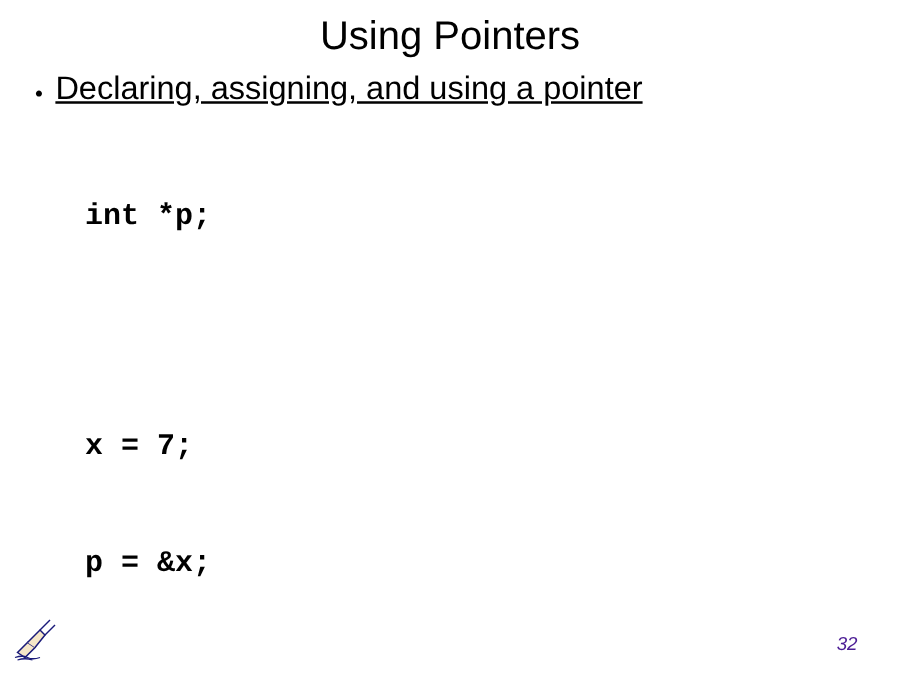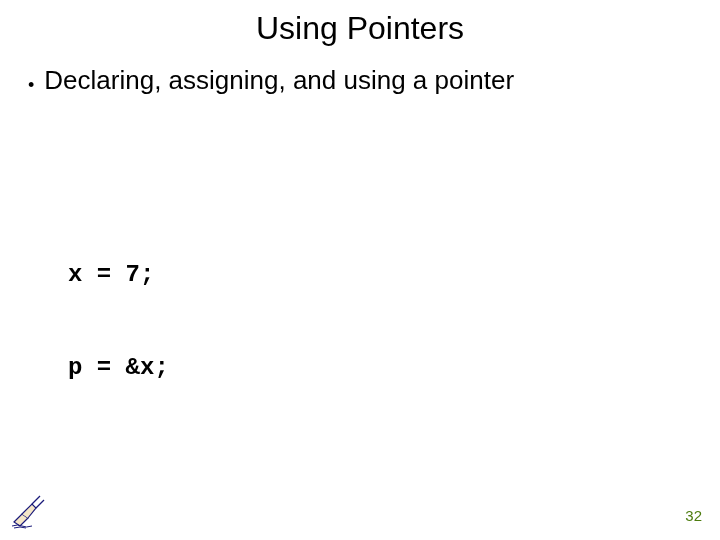--- a/index.html
+++ b/index.html
@@ -15,61 +15,63 @@
     width: 100%;
     height: 100%;
     padding: 10px 20px 20px 20px;
     position: relative;
   }
   .title {
     text-align: center;
     font-size: 32px;
     font-weight: 400;
     color: #000;
-    margin-bottom: 18px;
+    margin-bottom: 8px;
   }
   .bullet-row {
     display: flex;
     align-items: baseline;
     margin-left: 8px;
     margin-bottom: 10px;
   }
   .bullet-dot {
     font-size: 18px;
     color: #000;
     margin-right: 10px;
     line-height: 1;
     position: relative;
     top: 2px;
   }
   .bullet-text {
     font-size: 26px;
     color: #000;
+    text-decoration: underline;
   }
   .code-block {
     font-family: "Courier New", Courier, monospace;
     font-weight: bold;
     font-size: 24px;
     color: #000;
     white-space: pre;
     margin-left: 48px;
     line-height: 1.3;
   }
   .code-line {
     display: block;
   }
   .spacer {
     height: 28px;
   }
   .page-number {
     position: absolute;
     bottom: 16px;
-    right: 18px;
+    right: 34px;
     font-size: 15px;
-    color: #4d7c0f;
+    color: #4c1d95;
+    font-style: italic;
   }
   .hand-icon {
     position: absolute;
     bottom: 8px;
     left: 8px;
     width: 40px;
     height: 40px;
   }
   .hand-icon svg { width: 100%; height: 100%; }
 </style>
@@ -79,20 +81,21 @@
 <div class="slide">
 
   <h1 class="title">Using Pointers</h1>
 
   <div class="bullet-row">
     <span class="bullet-dot">•</span>
     <span class="bullet-text">Declaring, assigning, and using a pointer</span>
   </div>
 
   <div class="code-block">
+    <span class="code-line">int *p;</span>
     <div class="spacer"></div>
     <span class="code-line">x = 7;</span>
     <span class="code-line">p = &amp;x;</span>
     
   </div>
 
   <div class="hand-icon">
     <svg viewBox="0 0 40 40">
       <g fill="none" stroke="#1a1a7a" stroke-width="1.2">
         <path d="M6 30 L14 22 L20 26 L12 34 Z" fill="#f5e6c8"></path>

